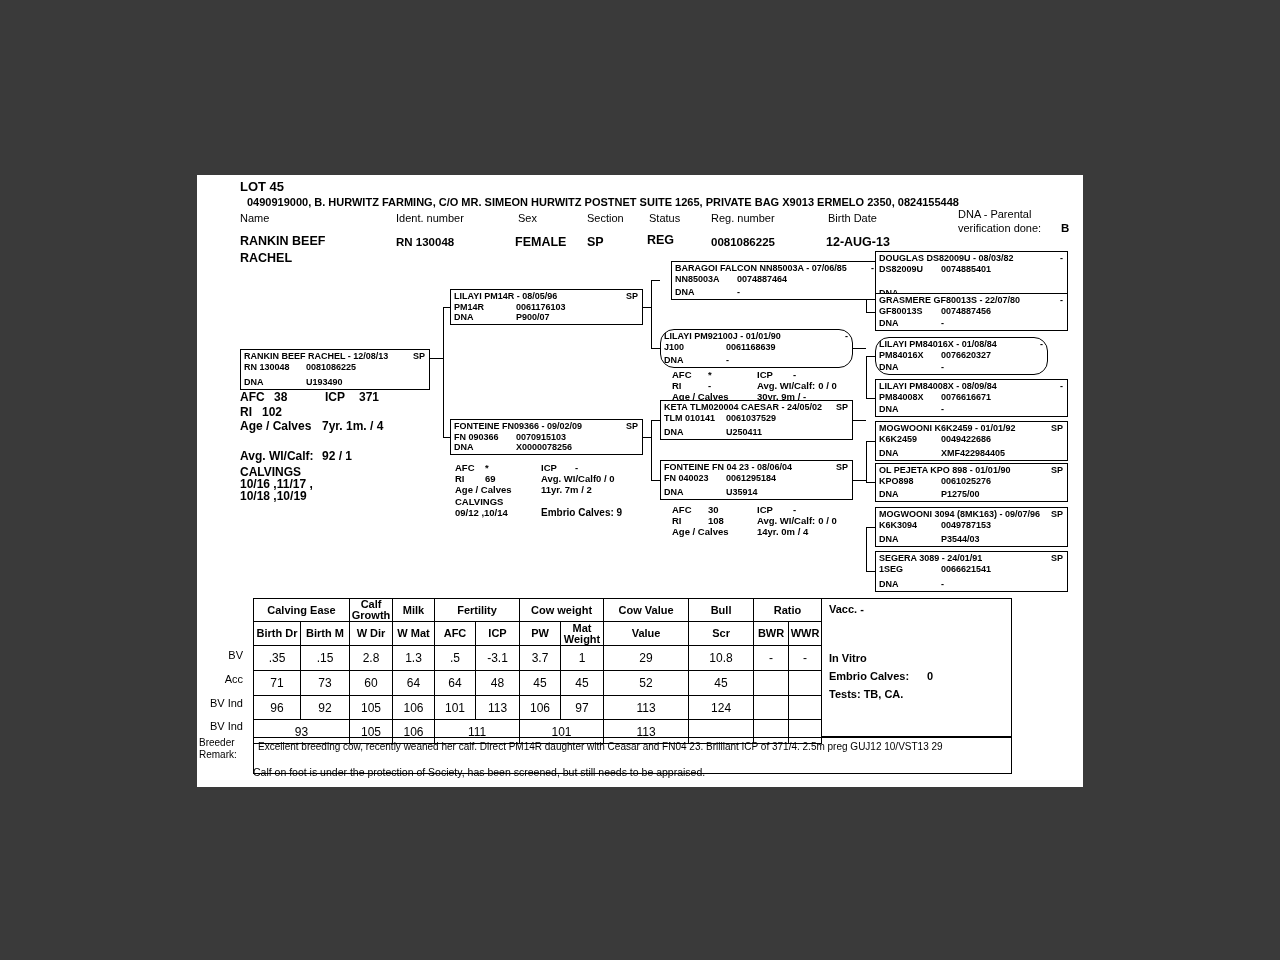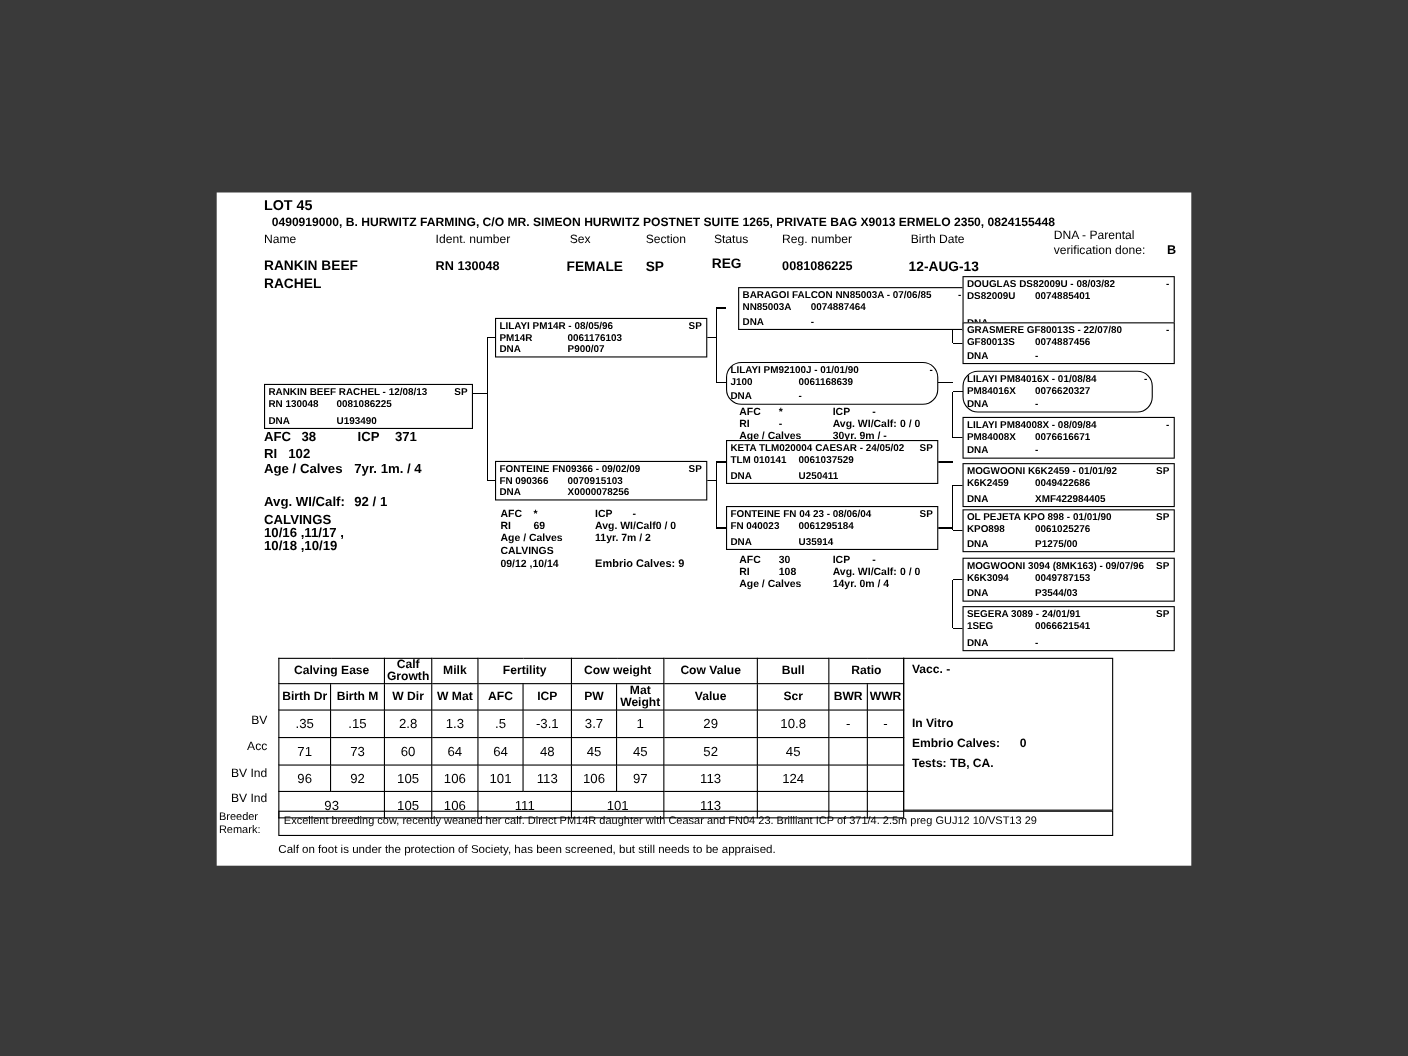--- a/index.html
+++ b/index.html
@@ -318,17 +318,17 @@
     <div style="padding:4px 0 0 7px;">Vacc. -</div>
     <div class="abs" style="left:7px;top:53px;">In Vitro</div>
     <div class="abs" style="left:7px;top:71px;"><span class="iw" style="width:98px">Embrio Calves:</span><span>0</span></div>
     <div class="abs" style="left:7px;top:89px;">Tests: TB, CA.</div>
   </div>
 
   <div class="brlabel" style="left:2px;top:562px;">
     <div>Breeder</div>
     <div>Remark:</div>
   </div>
-  <div class="brbox" style="left:56px;top:562px;width:759px;height:23px;">Excellent breeding cow, recently weaned her calf. Direct PM14R  daughter with Ceasar and FN04 23. Brilliant ICP of 371/4. 2.5m preg GUJ12 10/VST13 29</div>
+  <div class="brbox" style="left:56px;top:562px;width:759px;height:37px;">Excellent breeding cow, recently weaned her calf. Direct PM14R  daughter with Ceasar and FN04 23. Brilliant ICP of 371/4. 2.5m preg GUJ12 10/VST13 29</div>
 
   <div class="foot" style="left:56px;top:591px;">Calf on foot is under the protection of Society, has been screened, but still needs to be appraised.</div>
 
 </div>
 
 </body></html>

